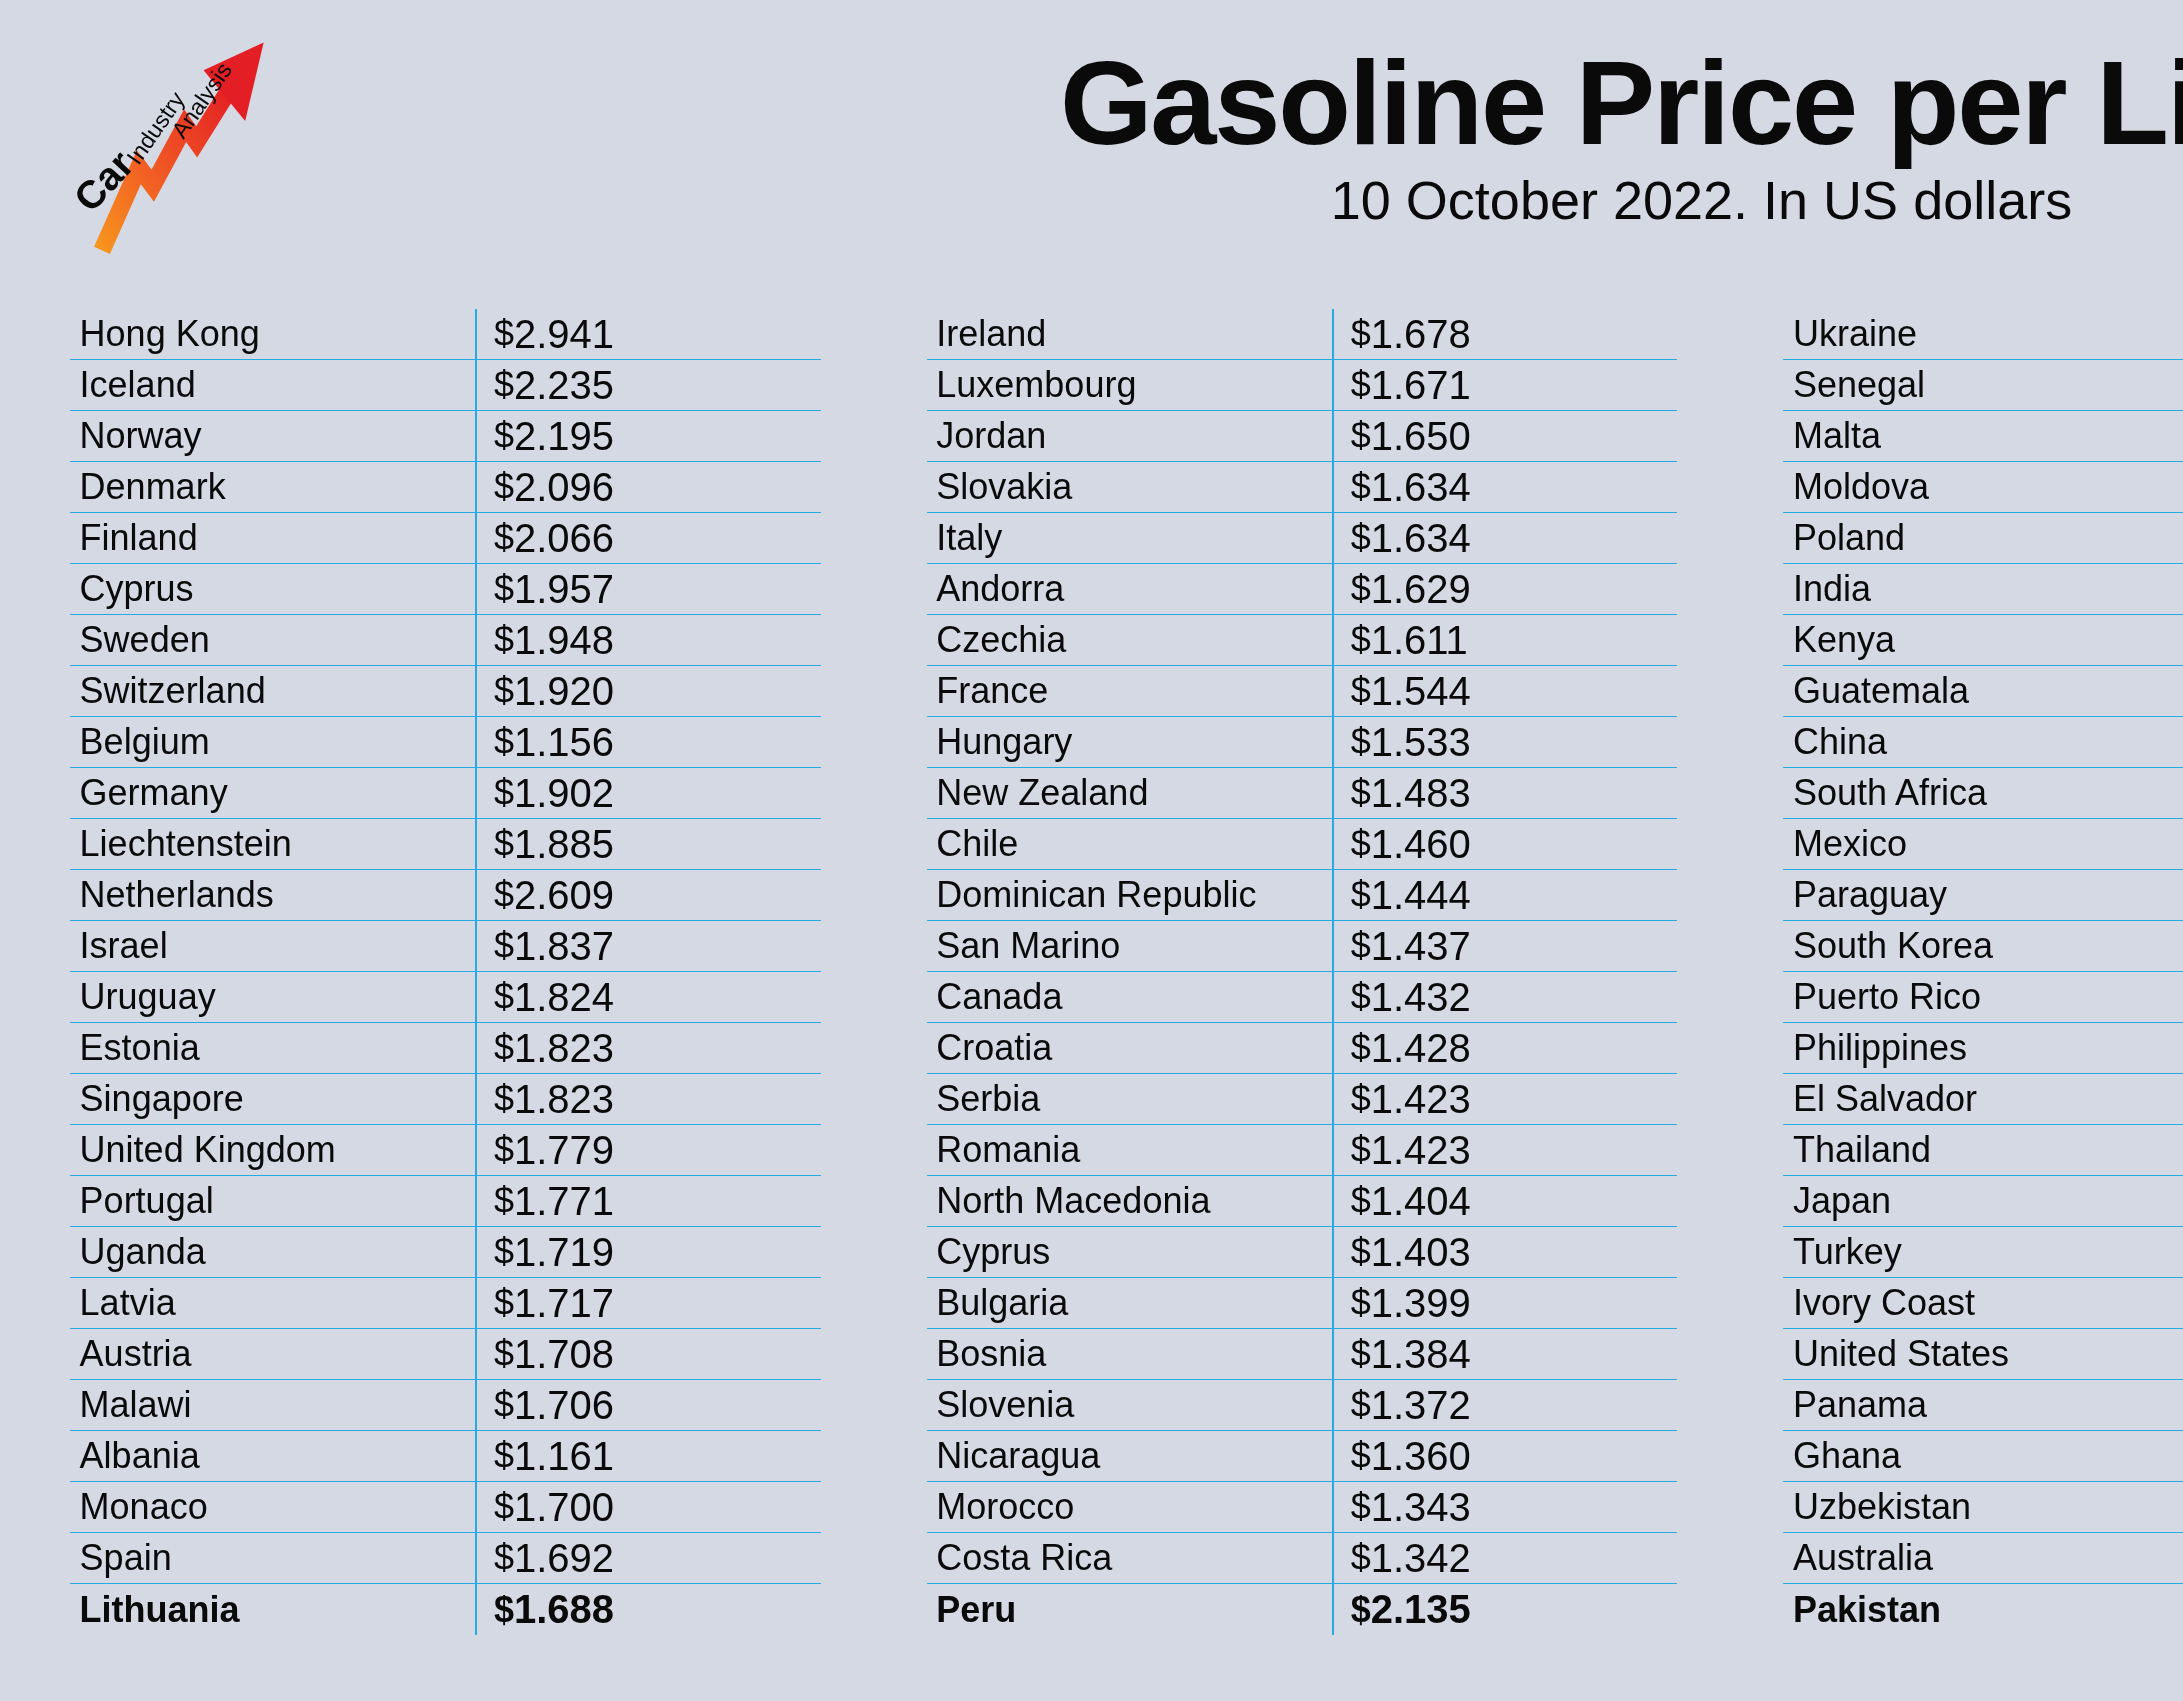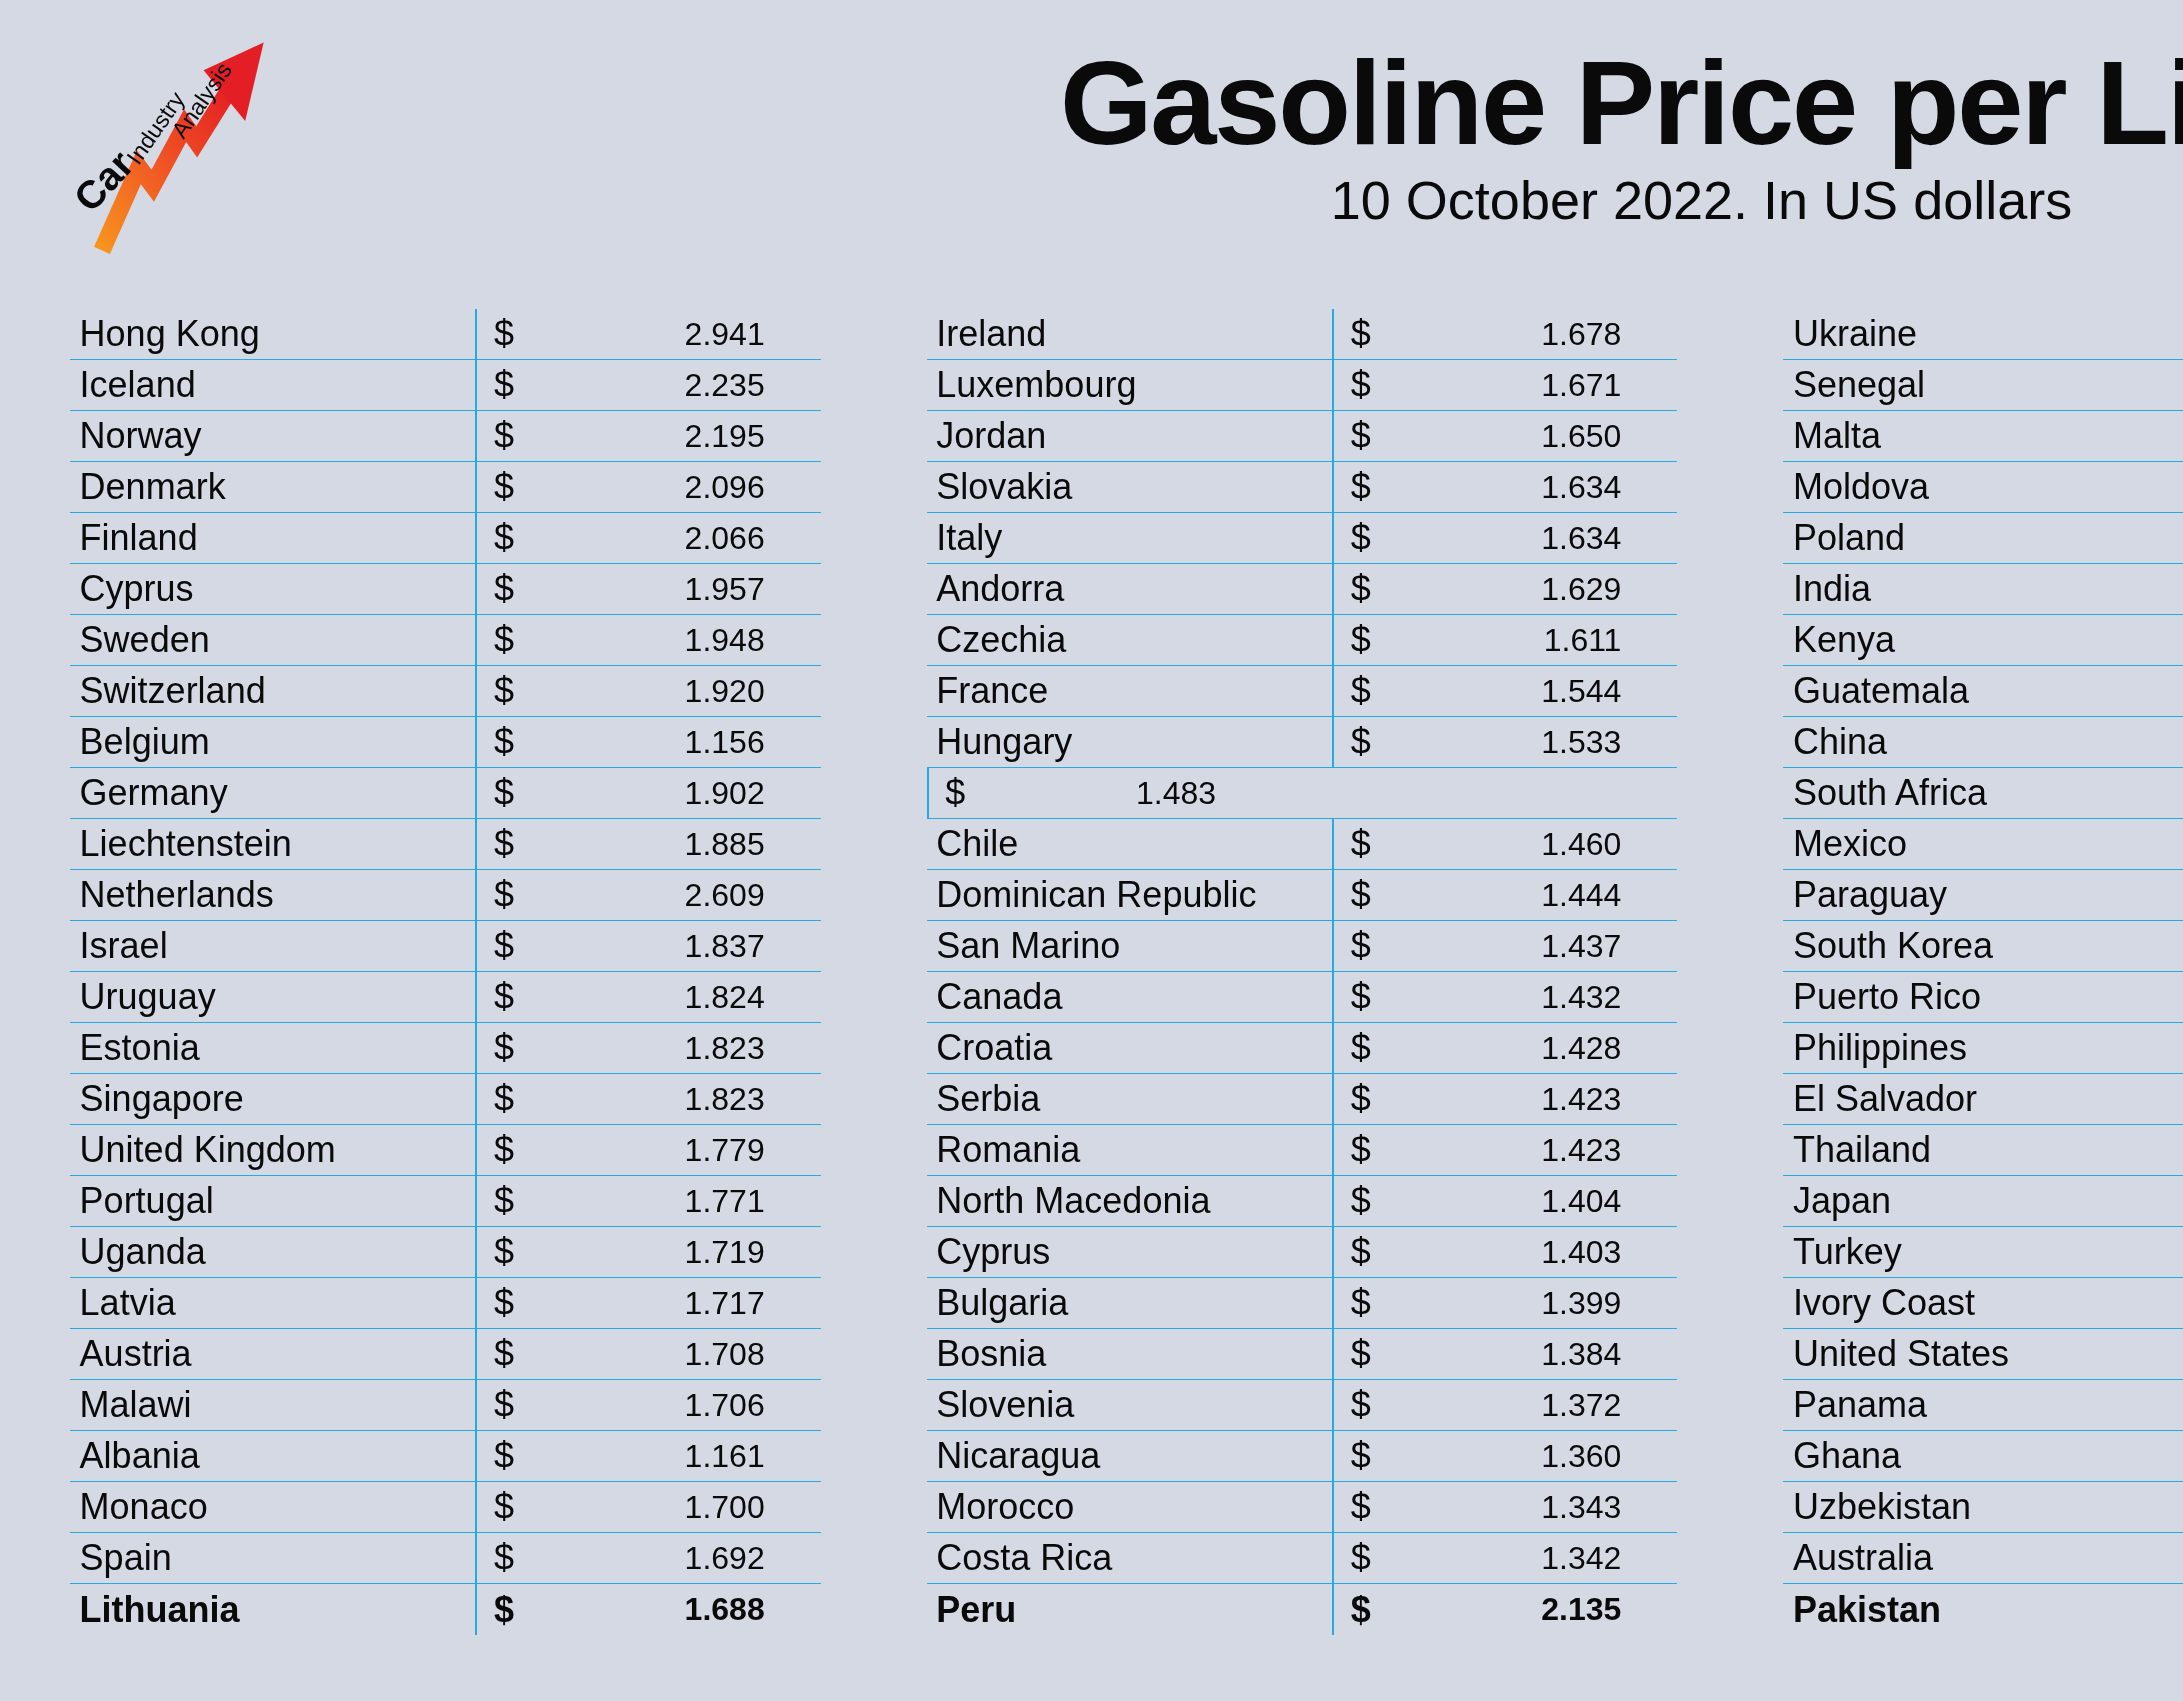--- a/index.html
+++ b/index.html
@@ -70,22 +70,21 @@
     border-left:2.2px solid var(--line);
     display:flex;
     align-items:center;
   }
   .dollar{
     font-size:36px;
     padding-left:16.6px;
   }
   .price{
     flex:1;
-    text-align:right;
-    font-size:32px;
+    font-size:40px;
     padding-right:56px;
     white-space:nowrap;
   }
 </style>
 </head>
 <body>
 
 <div class="logo left">
   <svg viewBox="0 0 100 100">
     <defs>
@@ -351,20 +350,21 @@
         </span>
       </div>
       <div class="row">
         <span class="country">Hungary</span>
         <span class="money">
           <span class="dollar">$</span>
           <span class="price">1.533</span>
         </span>
       </div>
       <div class="row">
+        <span class="country">New Zealand</span>
         <span class="money">
           <span class="dollar">$</span>
           <span class="price">1.483</span>
         </span>
       </div>
       <div class="row">
         <span class="country">Chile</span>
         <span class="money">
           <span class="dollar">$</span>
           <span class="price">1.460</span>

